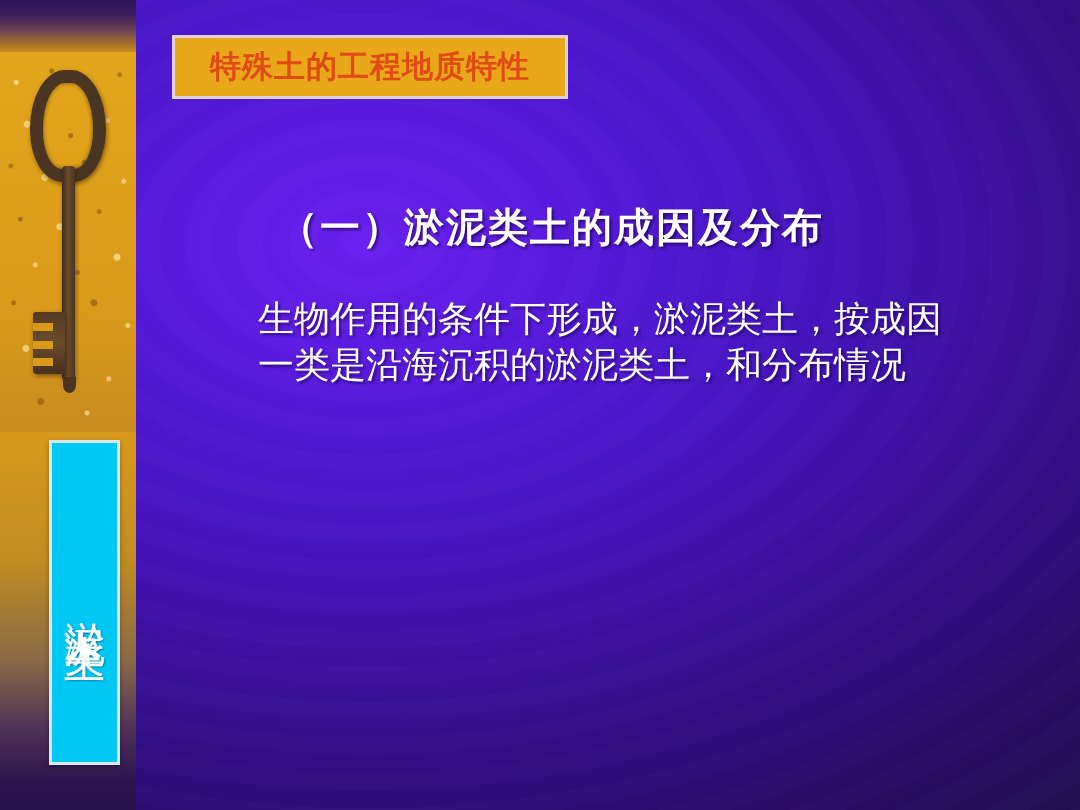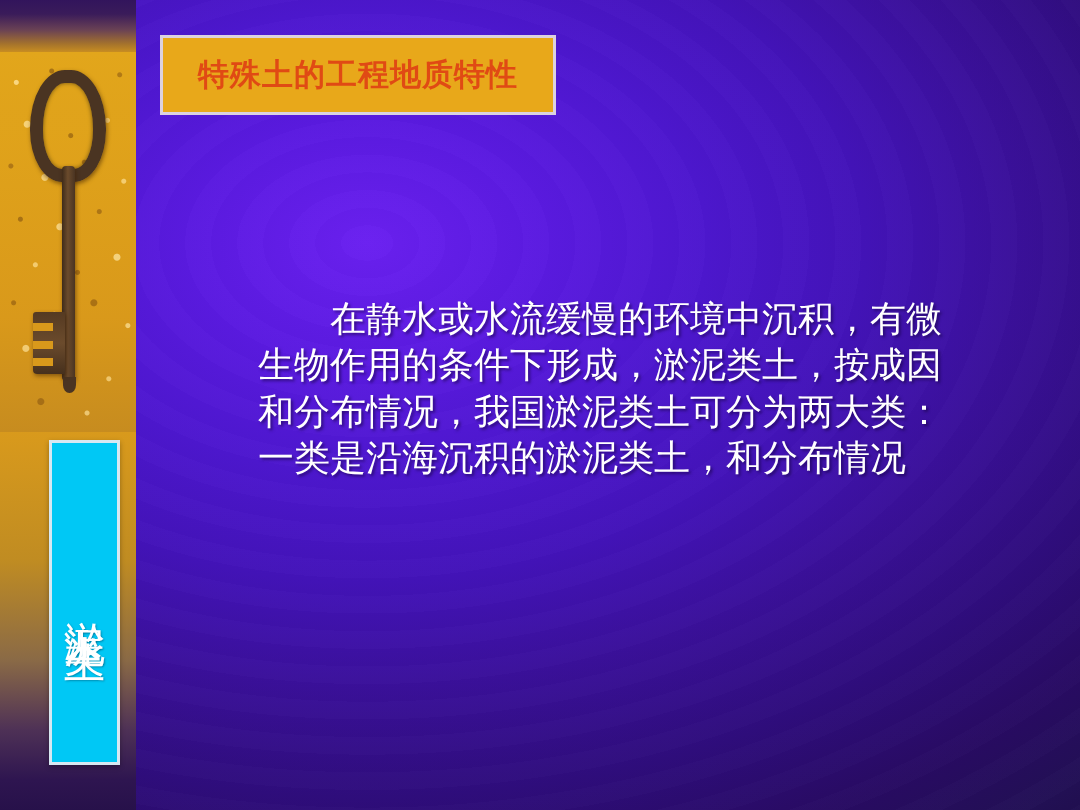--- a/index.html
+++ b/index.html
@@ -147,22 +147,22 @@
     font-size:41px;
     font-weight:400;
     color:#FFFFFF;
     letter-spacing:7px;
     line-height:1;
     text-shadow:1px 1px 2px rgba(0,70,100,.45);
   }
 
   
   .banner{
-    position:absolute; left:160px; top:35px;
-    width:396px; height:80px;
+    position:absolute; left:172px; top:35px;
+    width:396px; height:64px;
     background:#E8A81A;
     border:3px solid #DCD2E0;
     display:flex; align-items:center; justify-content:center;
     z-index:4;
   }
   .banner span{
     font-family:"DejaVu Sans", sans-serif;
     font-size:31px;
     font-weight:700;
     color:#E04A14;
@@ -218,21 +218,20 @@
   </div>
 
   <div class="vlabel">
     <span>淤泥类土</span>
   </div>
 
   <div class="banner">
     <span>特殊土的工程地质特性</span>
   </div>
 
+  <div class="heading">（一）淤泥类土的成因及分布</div>
 
   <div class="body-text">
-    <span class="ln first">在静水或水流缓慢的环境中沉积，有微</span>
     <span class="ln">生物作用的条件下形成，淤泥类土，按成因</span>
-    <span class="ln">和分布情况，我国淤泥类土可分为两大类：</span>
     <span class="ln">一类是沿海沉积的淤泥类土，和分布情况</span>
   </div>
 
 </div>
 
 </body></html>

